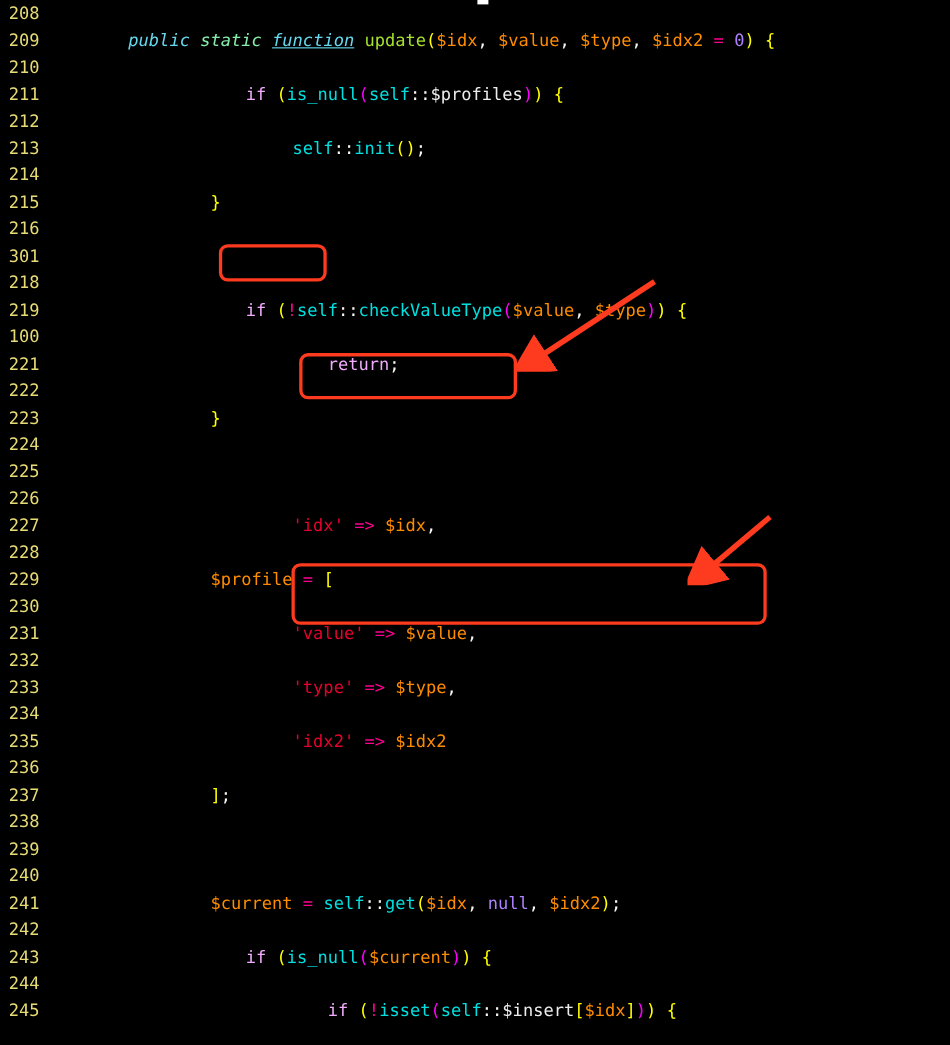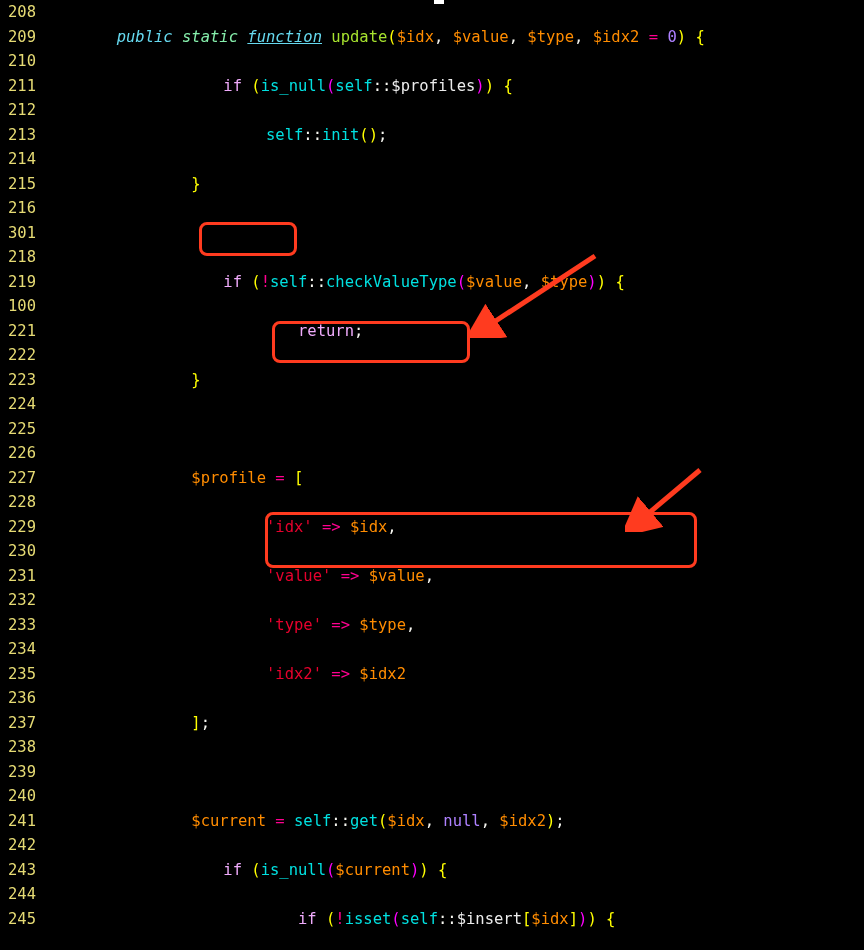--- a/index.html
+++ b/index.html
@@ -122,22 +122,22 @@
 <div class="code">
 <div class="row">        <span class="tk-public">public</span> <span class="tk-static">static</span> <span class="tk-function">function</span> <span class="tk-fname">update</span><span class="tk-brace">(</span><span class="tk-var">$idx</span><span class="tk-punct">, </span><span class="tk-var">$value</span><span class="tk-punct">, </span><span class="tk-var">$type</span><span class="tk-punct">, </span><span class="tk-var">$idx2</span> <span class="tk-op">=</span> <span class="tk-num">0</span><span class="tk-brace">)</span> <span class="tk-brace">{</span></div>
 <div class="row">                <span class="tk-kw">if</span> <span class="tk-brace">(</span><span class="tk-call">is_null</span><span class="tk-brace-m">(</span><span class="tk-self">self</span><span class="tk-punct">::</span><span class="tk-member">$profiles</span><span class="tk-brace-m">)</span><span class="tk-brace">)</span> <span class="tk-brace">{</span></div>
 <div class="row">                        <span class="tk-self">self</span><span class="tk-punct">::</span><span class="tk-call">init</span><span class="tk-brace">(</span><span class="tk-brace">)</span><span class="tk-punct">;</span></div>
 <div class="row">                <span class="tk-brace">}</span></div>
 <div class="row"></div>
 <div class="row">                <span class="tk-kw">if</span> <span class="tk-brace">(</span><span class="tk-op">!</span><span class="tk-self">self</span><span class="tk-punct">::</span><span class="tk-call">checkValueType</span><span class="tk-brace-m">(</span><span class="tk-var">$value</span><span class="tk-punct">, </span><span class="tk-var">$type</span><span class="tk-brace-m">)</span><span class="tk-brace">)</span> <span class="tk-brace">{</span></div>
 <div class="row">                        <span class="tk-kw">return</span><span class="tk-punct">;</span></div>
 <div class="row">                <span class="tk-brace">}</span></div>
 <div class="row"></div>
+<div class="row">                        <span class="tk-str">'idx'</span> <span class="tk-op">=&gt;</span> <span class="tk-var">$idx</span><span class="tk-punct">,</span></div>
 <div class="row">                <span class="tk-var">$profile</span> <span class="tk-op">=</span> <span class="tk-brace">[</span></div>
-<div class="row">                        <span class="tk-str">'idx'</span> <span class="tk-op">=&gt;</span> <span class="tk-var">$idx</span><span class="tk-punct">,</span></div>
 <div class="row">                        <span class="tk-str">'value'</span> <span class="tk-op">=&gt;</span> <span class="tk-var">$value</span><span class="tk-punct">,</span></div>
 <div class="row">                        <span class="tk-str">'type'</span> <span class="tk-op">=&gt;</span> <span class="tk-var">$type</span><span class="tk-punct">,</span></div>
 <div class="row">                        <span class="tk-str">'idx2'</span> <span class="tk-op">=&gt;</span> <span class="tk-var">$idx2</span></div>
 <div class="row">                <span class="tk-brace">]</span><span class="tk-punct">;</span></div>
 <div class="row"></div>
 <div class="row">                <span class="tk-var">$current</span> <span class="tk-op">=</span> <span class="tk-self">self</span><span class="tk-punct">::</span><span class="tk-call">get</span><span class="tk-brace">(</span><span class="tk-var">$idx</span><span class="tk-punct">, </span><span class="tk-null">null</span><span class="tk-punct">, </span><span class="tk-var">$idx2</span><span class="tk-brace">)</span><span class="tk-punct">;</span></div>
 <div class="row">                <span class="tk-kw">if</span> <span class="tk-brace">(</span><span class="tk-call">is_null</span><span class="tk-brace-m">(</span><span class="tk-var">$current</span><span class="tk-brace-m">)</span><span class="tk-brace">)</span> <span class="tk-brace">{</span></div>
 <div class="row">                        <span class="tk-kw">if</span> <span class="tk-brace">(</span><span class="tk-op">!</span><span class="tk-call">isset</span><span class="tk-brace-m">(</span><span class="tk-self">self</span><span class="tk-punct">::</span><span class="tk-member">$insert</span><span class="tk-brace">[</span><span class="tk-var">$idx</span><span class="tk-brace">]</span><span class="tk-brace-m">)</span><span class="tk-brace">)</span> <span class="tk-brace">{</span></div>
 
 

